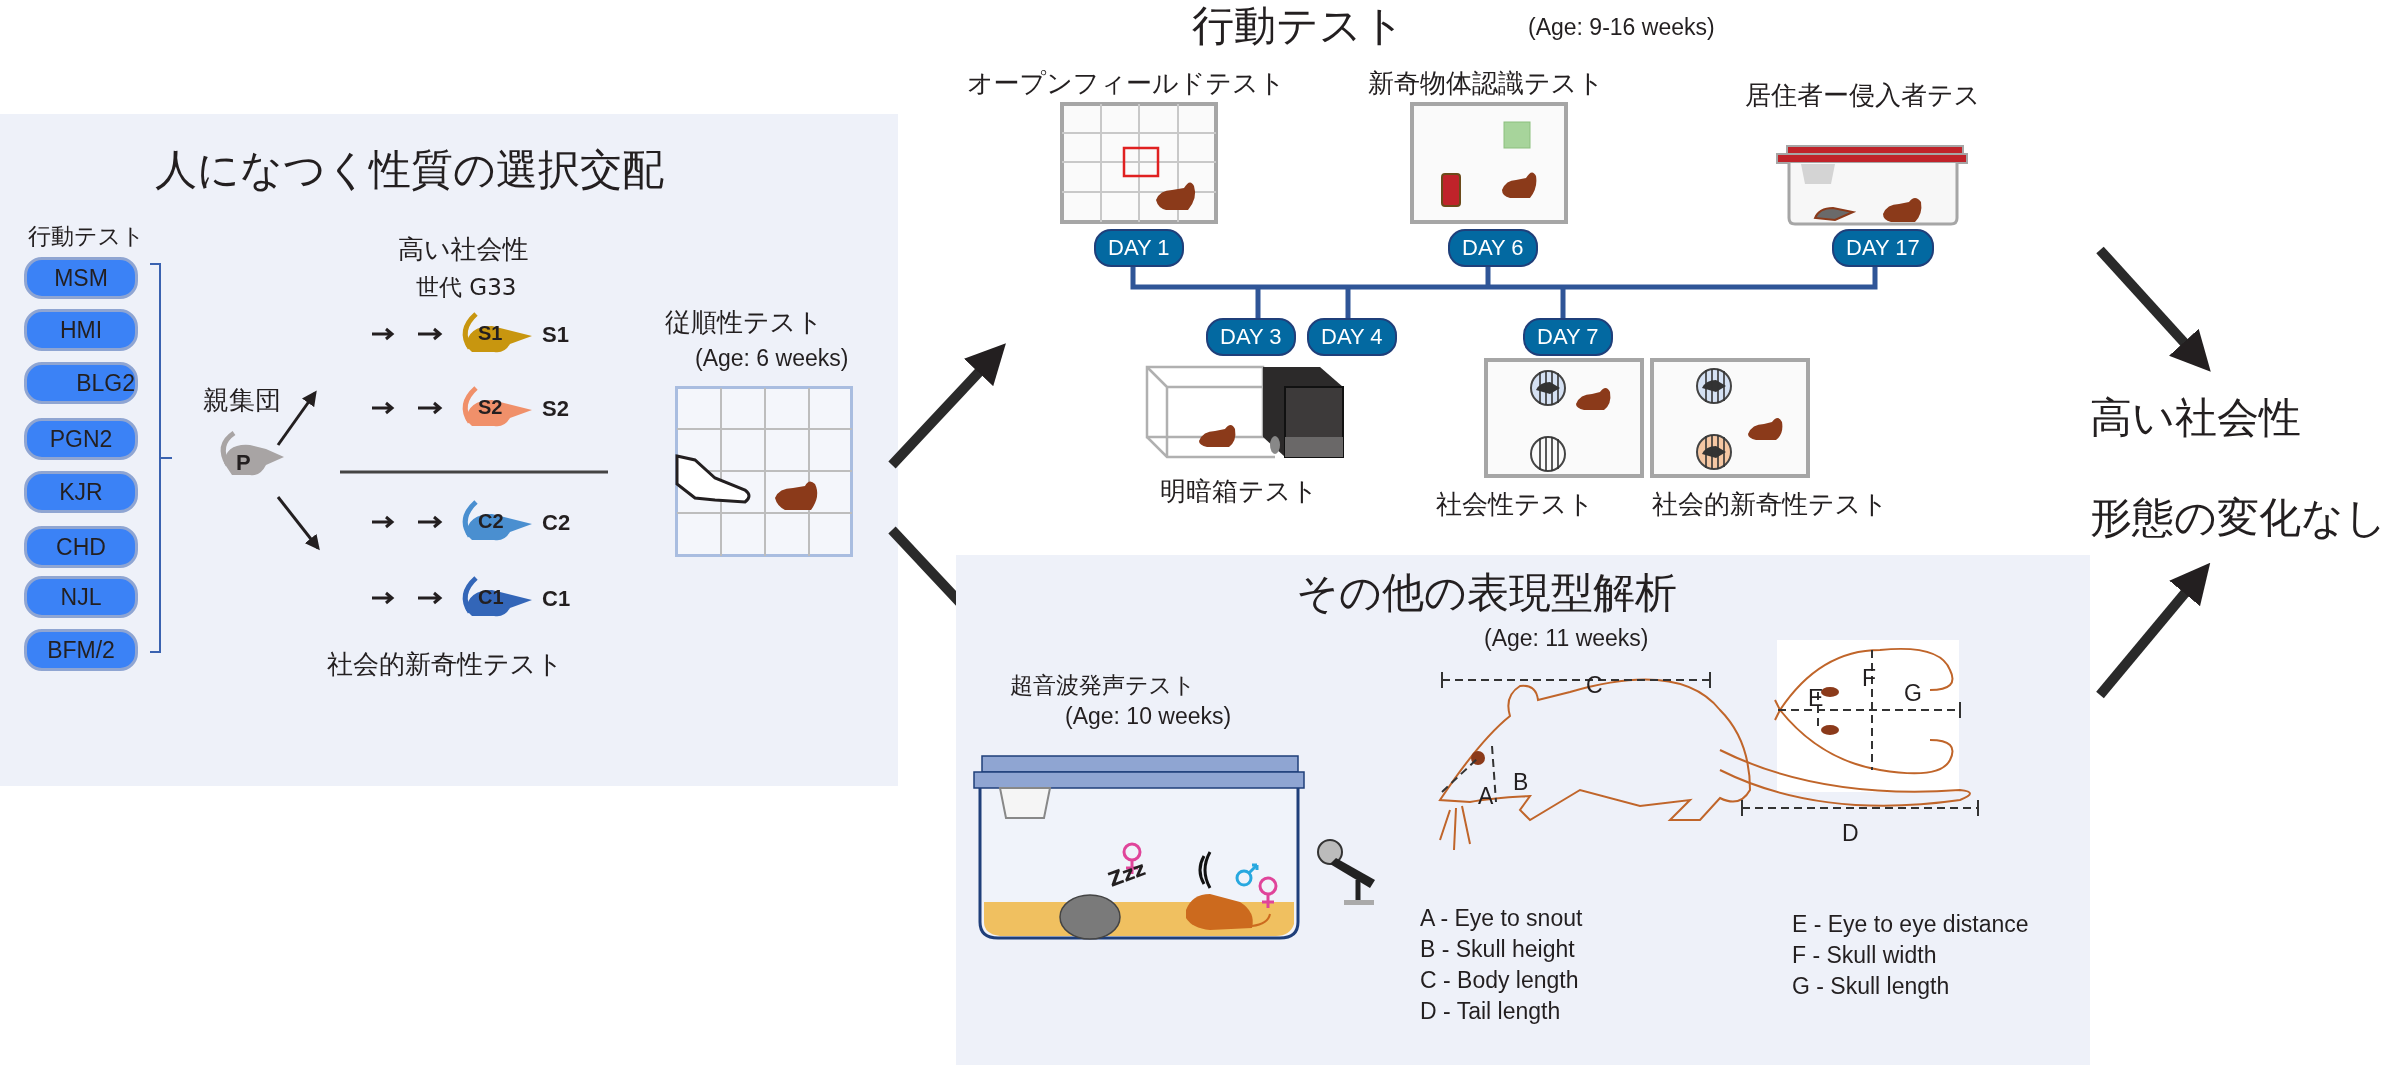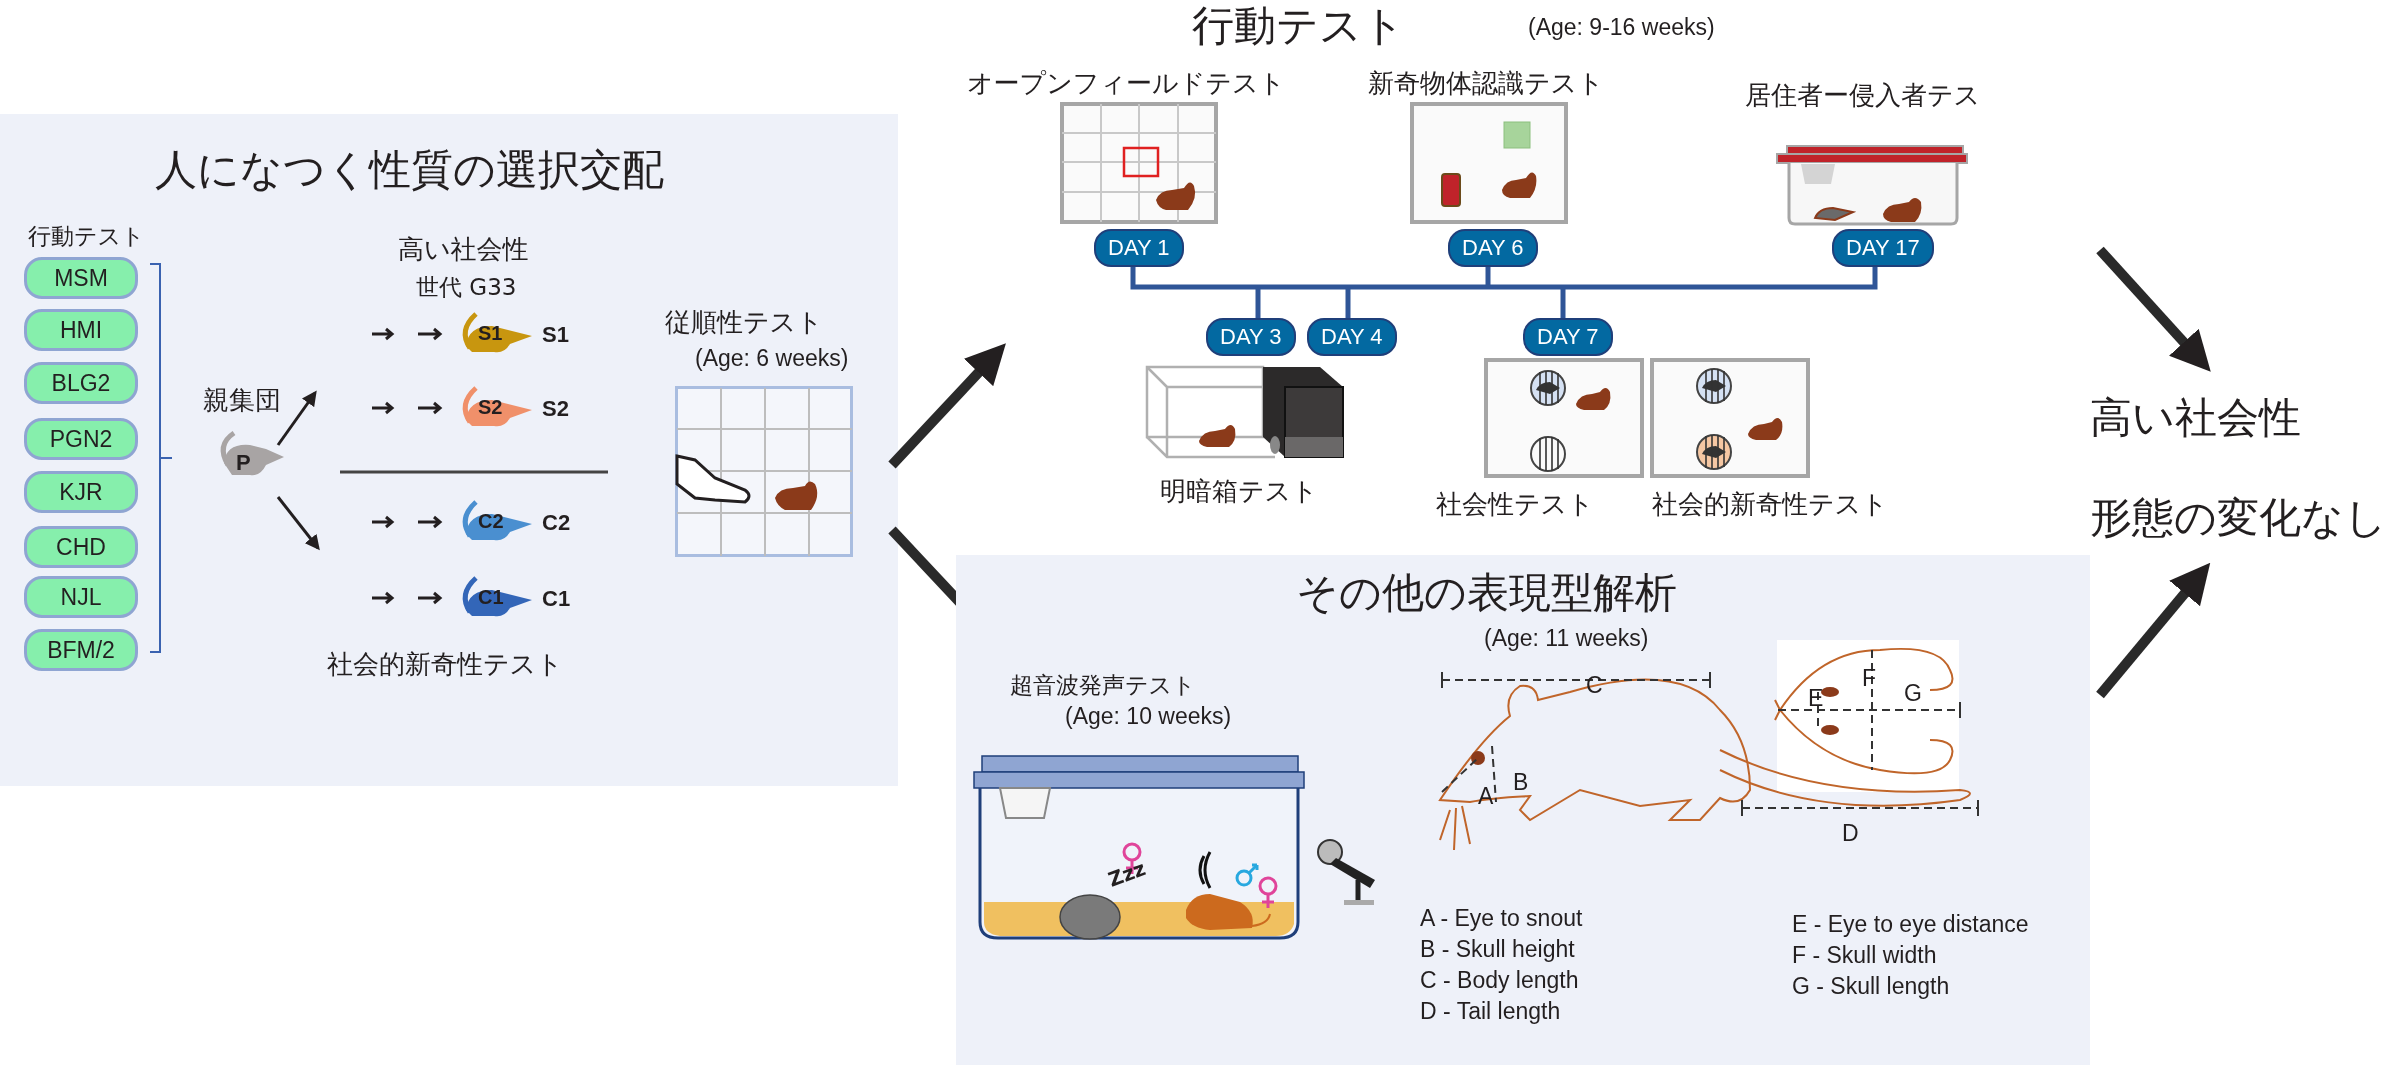--- a/index.html
+++ b/index.html
@@ -8,21 +8,21 @@
     background: #ffffff; font-family: "DejaVu Sans", "Liberation Sans", sans-serif; color: #231f20;
   }
   .abs { position: absolute; }
   .panel { position: absolute; background: #eef1f9; }
   .t { position: absolute; white-space: nowrap; color: #231f20; }
   .h1 { font-size: 42px; }
   .lbl { font-size: 26px; }
   .sm { font-size: 23px; }
   .strain {
     position: absolute; left: 24px; width: 108px; height: 36px;
-    border: 3px solid #8fa5d2; border-radius: 18px; background: #86efac;
+    border: 3px solid #8fa5d2; border-radius: 18px; background: #3b82f6;
     font-family: "Liberation Sans", sans-serif; font-size: 23px; text-align: center; line-height: 36px;
   }
   .day {
     position: absolute; height: 34px; padding: 0 12px; line-height: 34px;
     background: #0369a1; color: #fff; border-radius: 17px; border: 2px solid #1f3f7a;
     font-family: "Liberation Sans", sans-serif; font-size: 22px; text-align: center;
   }
   .grp { font-family: "Liberation Sans", sans-serif; font-weight: bold; font-size: 22px; }
   .legend { font-family: "Liberation Sans", sans-serif; font-size: 23px; line-height: 31px; }
   svg { position: absolute; overflow: visible; }
@@ -31,21 +31,21 @@
 <body>
 
 <div class="panel" style="left:0;top:114px;width:898px;height:672px;"></div>
 
 <div class="t h1" style="left:155px;top:142px;">人になつく性質の選択交配</div>
 <div class="t sm" style="left:28px;top:221px;">行動テスト</div>
 
 <div>
   <div class="strain" style="top:257px;">MSM</div>
   <div class="strain" style="top:309px;">HMI</div>
-  <div class="strain" style="top:362px;">BLG2</div>
+  <div class="strain" style="top:362px;text-align:right;">BLG2</div>
   <div class="strain" style="top:418px;">PGN2</div>
   <div class="strain" style="top:471px;">KJR</div>
   <div class="strain" style="top:526px;">CHD</div>
   <div class="strain" style="top:576px;">NJL</div>
   <div class="strain" style="top:629px;">BFM/2</div>
 </div>
 
 <svg style="left:0;top:0;" width="900" height="800">
   <path d="M150 264 L160 264 L160 652 L150 652 M160 458 L172 458" fill="none" stroke="#3a62b0" stroke-width="2"></path>
 </svg>

